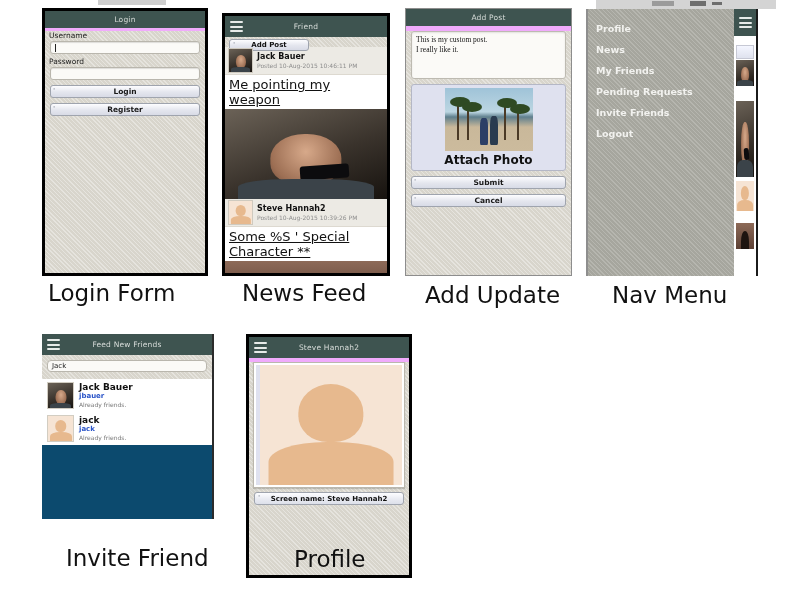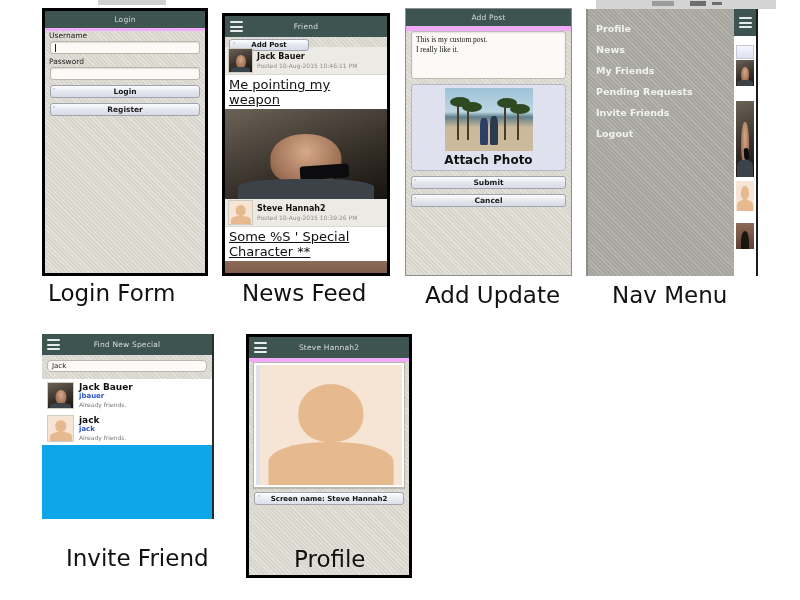--- a/index.html
+++ b/index.html
@@ -291,23 +291,23 @@
     </div>
   </div>
 
   <div class="panel" style="left:42px;top:334px;width:172px;height:185px;background:#fff;border-right:2px solid #2b2b2b;">
     <div class="appbar" style="height:21px;">
       <span class="hamburger" style="top:5px;">
           <i></i>
           <i></i>
           <i></i>
         </span>
-      <span class="title">Find New Special</span>
-    </div>
-    <div style="background:#0ea5e9;height:100%;">
+      <span class="title">Feed New Friends</span>
+    </div>
+    <div style="background:#0c4a6e;height:100%;">
       <div style="background:#d8d5cc;background-image:repeating-linear-gradient(45deg,rgba(255,255,255,.35) 0 1px,rgba(0,0,0,0) 1px 3px);padding:1px 0 3px 0;">
         <div class="search" placeholder="">Jack</div>
       </div>
 
       <div class="frow">
         <div class="av ph ph-bauer">
           <div class="face"></div>
             <div class="shoulder"></div>
         </div>
         <div>

